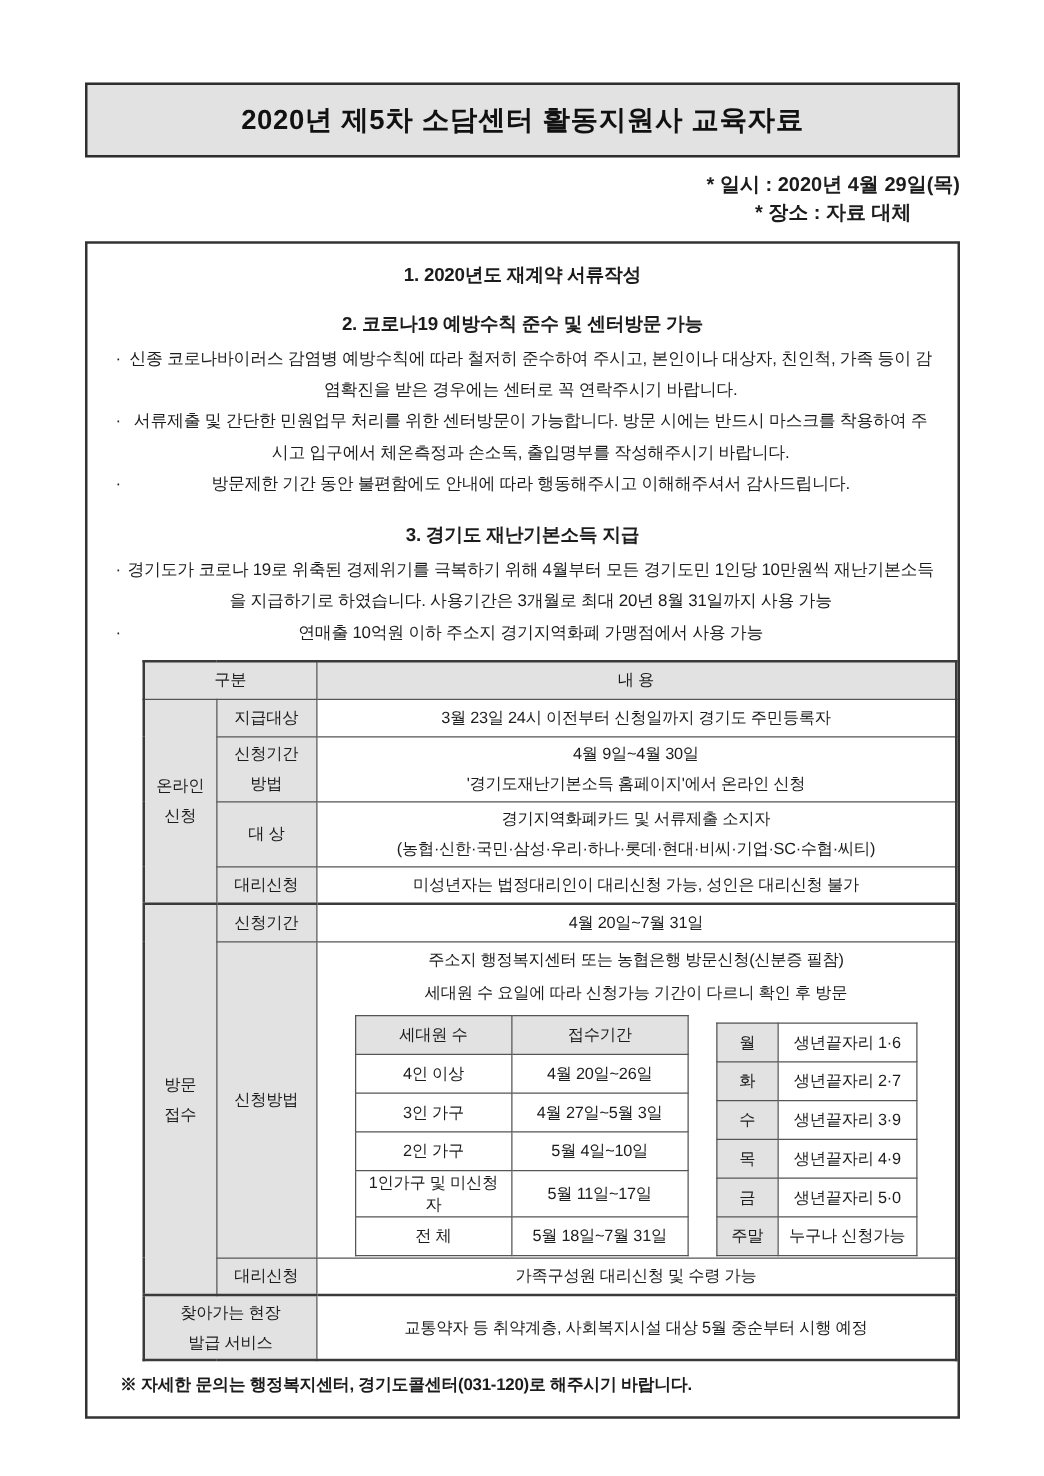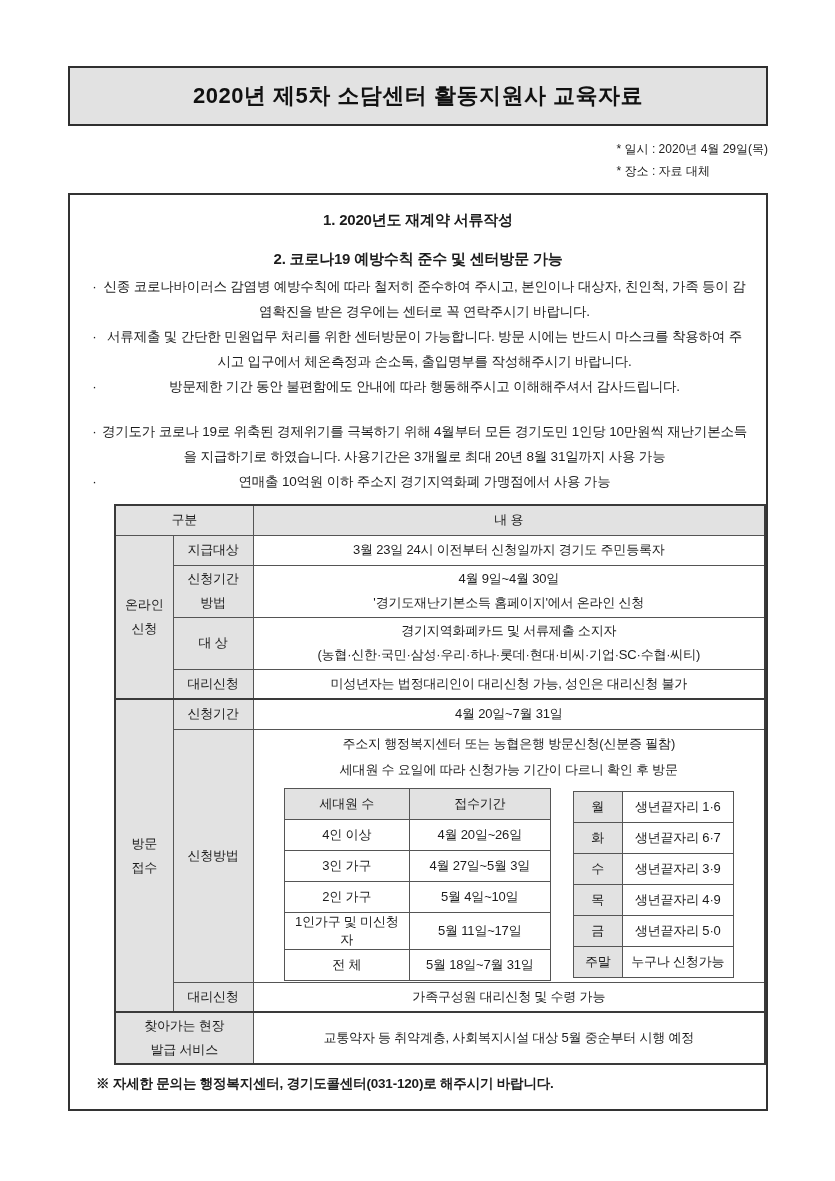--- a/index.html
+++ b/index.html
@@ -18,21 +18,21 @@
     background:#e2e2e2;
     border:2px solid #2f2f2f;
     display:flex; align-items:center; justify-content:center;
   }
   .title-box h1 {
     font-size:22px; font-weight:bold; letter-spacing:0.5px; color:#111;
   }
 
   
   .meta-wrap { width:700px; display:flex; justify-content:flex-end; margin-top:12px; }
-  .meta { text-align:left; font-size:12px; font-weight:normal; line-height:22px; }
+  .meta { text-align:center; font-size:16px; font-weight:bold; line-height:22px; }
 
   
   .main-box {
     width:700px;
     border:2px solid #333;
     margin-top:11px;
     padding:16px 18px 12px 18px;
   }
 
   .section { margin-bottom:20px;text-align:center; }
@@ -62,21 +62,21 @@
   .info-table td.b { font-weight:normal; }
   .h30 { height:30px; }
   .h52 { height:52px; }
   .sep-top td { border-top:2px solid #3a3a3a; }
   .two-line { line-height:24px; }
 
   
   .method-cell { height:192px; vertical-align:top; }
   .method-line { line-height:26px; }
   .mini-wrap {
-    display:flex; justify-content:center; align-items:center;
+    display:flex; justify-content:center; align-items:flex-end;
     gap:22px; margin-top:5px;
   }
   .mini { border-collapse:collapse; border:1.5px solid #444; }
   .mini td {
     border:1px solid #555; height:31px;
     font-size:13px; text-align:center; vertical-align:middle;
     letter-spacing:-0.2px; padding:0 4px;
   }
   .mini td.g { background:#e2e2e2; }
   .hh-c1 { width:125px; } .hh-c2 { width:141px; }
@@ -119,20 +119,21 @@
         <span class="dot">·</span>
         <span class="btext">서류제출 및 간단한 민원업무 처리를 위한 센터방문이 가능합니다. 방문 시에는 반드시 마스크를 착용하여 주시고 입구에서 체온측정과 손소독, 출입명부를 작성해주시기 바랍니다.</span>
       </div>
       <div class="bullet">
         <span class="dot">·</span>
         <span class="btext">방문제한 기간 동안 불편함에도 안내에 따라 행동해주시고 이해해주셔서 감사드립니다.</span>
       </div>
     </div>
 
     <div class="section" style="margin-bottom:10px;">
+      <h2>3. 경기도 재난기본소득 지급</h2>
       <div class="bullet">
         <span class="dot">·</span>
         <span class="btext">경기도가 코로나 19로 위축된 경제위기를 극복하기 위해 4월부터 모든 경기도민 1인당 10만원씩 재난기본소득을 지급하기로 하였습니다. 사용기간은 3개월로 최대 20년 8월 31일까지 사용 가능</span>
       </div>
       <div class="bullet">
         <span class="dot">·</span>
         <span class="btext">연매출 10억원 이하 주소지 경기지역화폐 가맹점에서 사용 가능</span>
       </div>
     </div>
 
@@ -228,21 +229,21 @@
                 </table>
 
             <table class="mini">
               <tbody>
                     <tr>
                 <td class="g wd-c1">월</td>
                 <td class="wd-c2">생년끝자리 1·6</td>
               </tr>
               <tr>
                 <td class="g">화</td>
-                <td>생년끝자리 6·7</td>
+                <td>생년끝자리 2·7</td>
               </tr>
               <tr>
                 <td class="g">수</td>
                 <td>생년끝자리 3·9</td>
               </tr>
               <tr>
                 <td class="g">목</td>
                 <td>생년끝자리 4·9</td>
               </tr>
               <tr>

